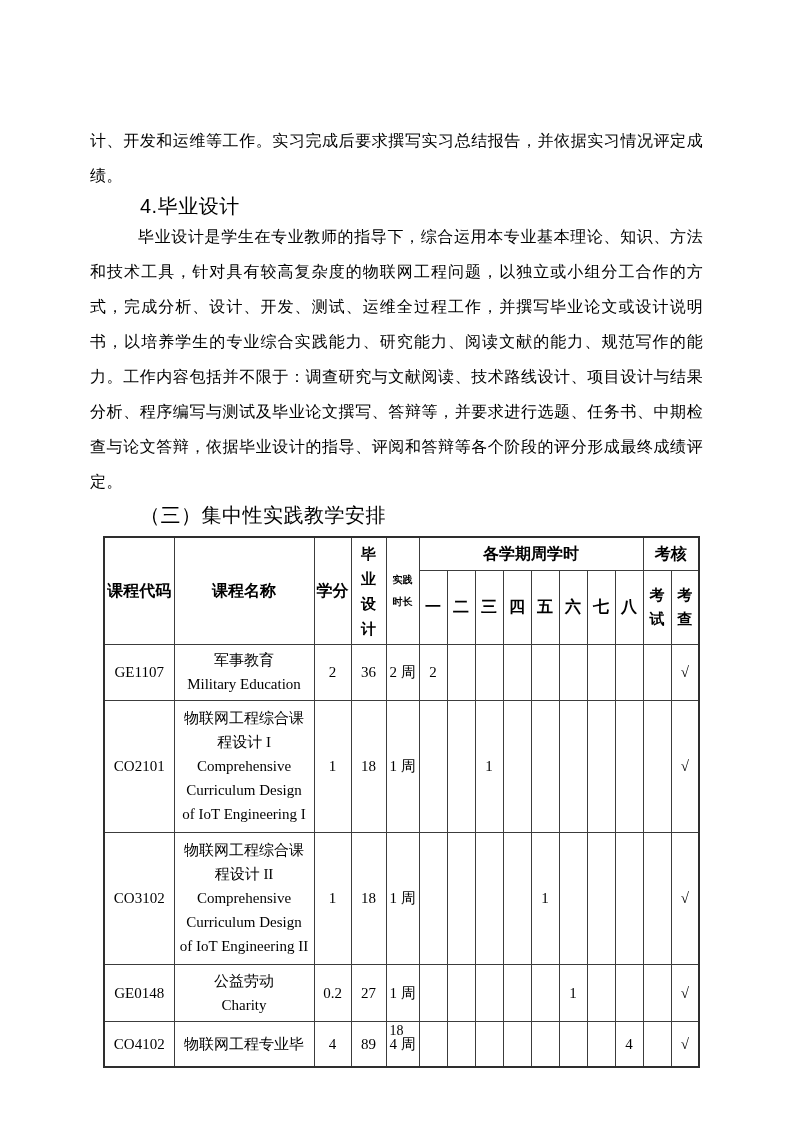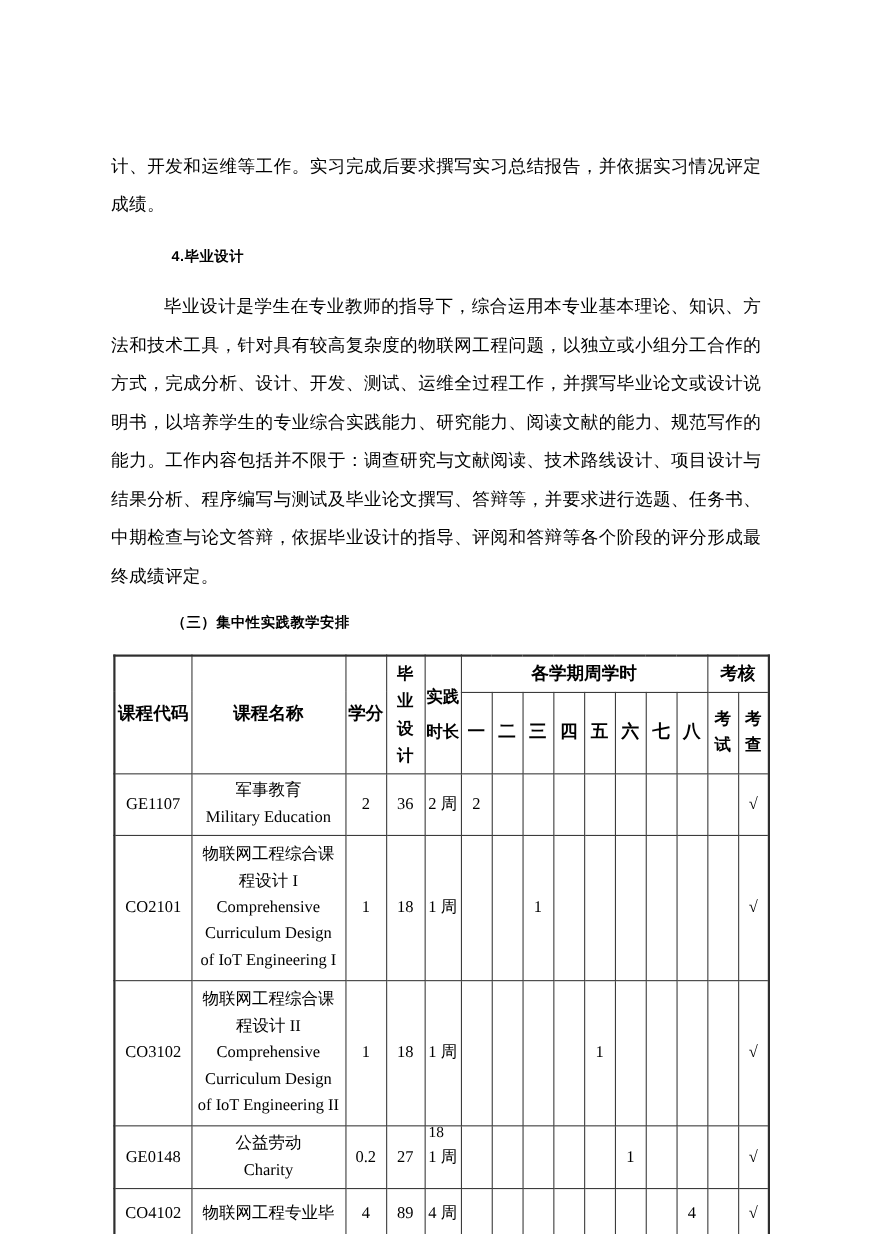--- a/index.html
+++ b/index.html
@@ -11,34 +11,34 @@
     overflow:hidden;
   }
   .page{
     position:relative;
     width:793px;height:1122px;
     box-sizing:border-box;
     padding:123px 90px 0 90px;
     background:#fff;
   }
   .para{
-    margin:11px;
+    margin:0;
     font-size:16px;
     line-height:35px;
     text-align:justify;
     text-justify:inter-ideograph;
     letter-spacing:0.3px;
   }
   .para.indent{ text-indent:48px; }
   .heading{
-    margin:16px;
+    margin:0;
     padding-left:50px;
     font-family:"Liberation Sans","DejaVu Sans",sans-serif;
-    font-weight:bold;
-    font-size:13px;
+    font-weight:normal;
+    font-size:20px;
     line-height:26px;
     letter-spacing:0.5px;
   }
   .heading.sec3{ margin-top:3px; }
 
   table.sched{
     border-collapse:collapse;
     table-layout:fixed;
     width:595px;
     margin:8px 0 0 13px;
@@ -67,23 +67,23 @@
     display:inline-block;
     width:1.08em;
     font-size:15px;
     word-break:break-all;
     line-height:25px;
     vertical-align:middle;
   }
   .vstack2{
     display:inline-block;
     width:2.08em;
-    font-size:15px;
+    font-size:10px;
     word-break:break-all;
-    line-height:32px;
+    line-height:22px;
     vertical-align:middle;
   }
   .vstack.small{ line-height:24px; }
   .pagenum{
     position:absolute;
     left:0;right:0;
     top:1022px;
     text-align:center;
     font-size:14px;
     line-height:18px;

